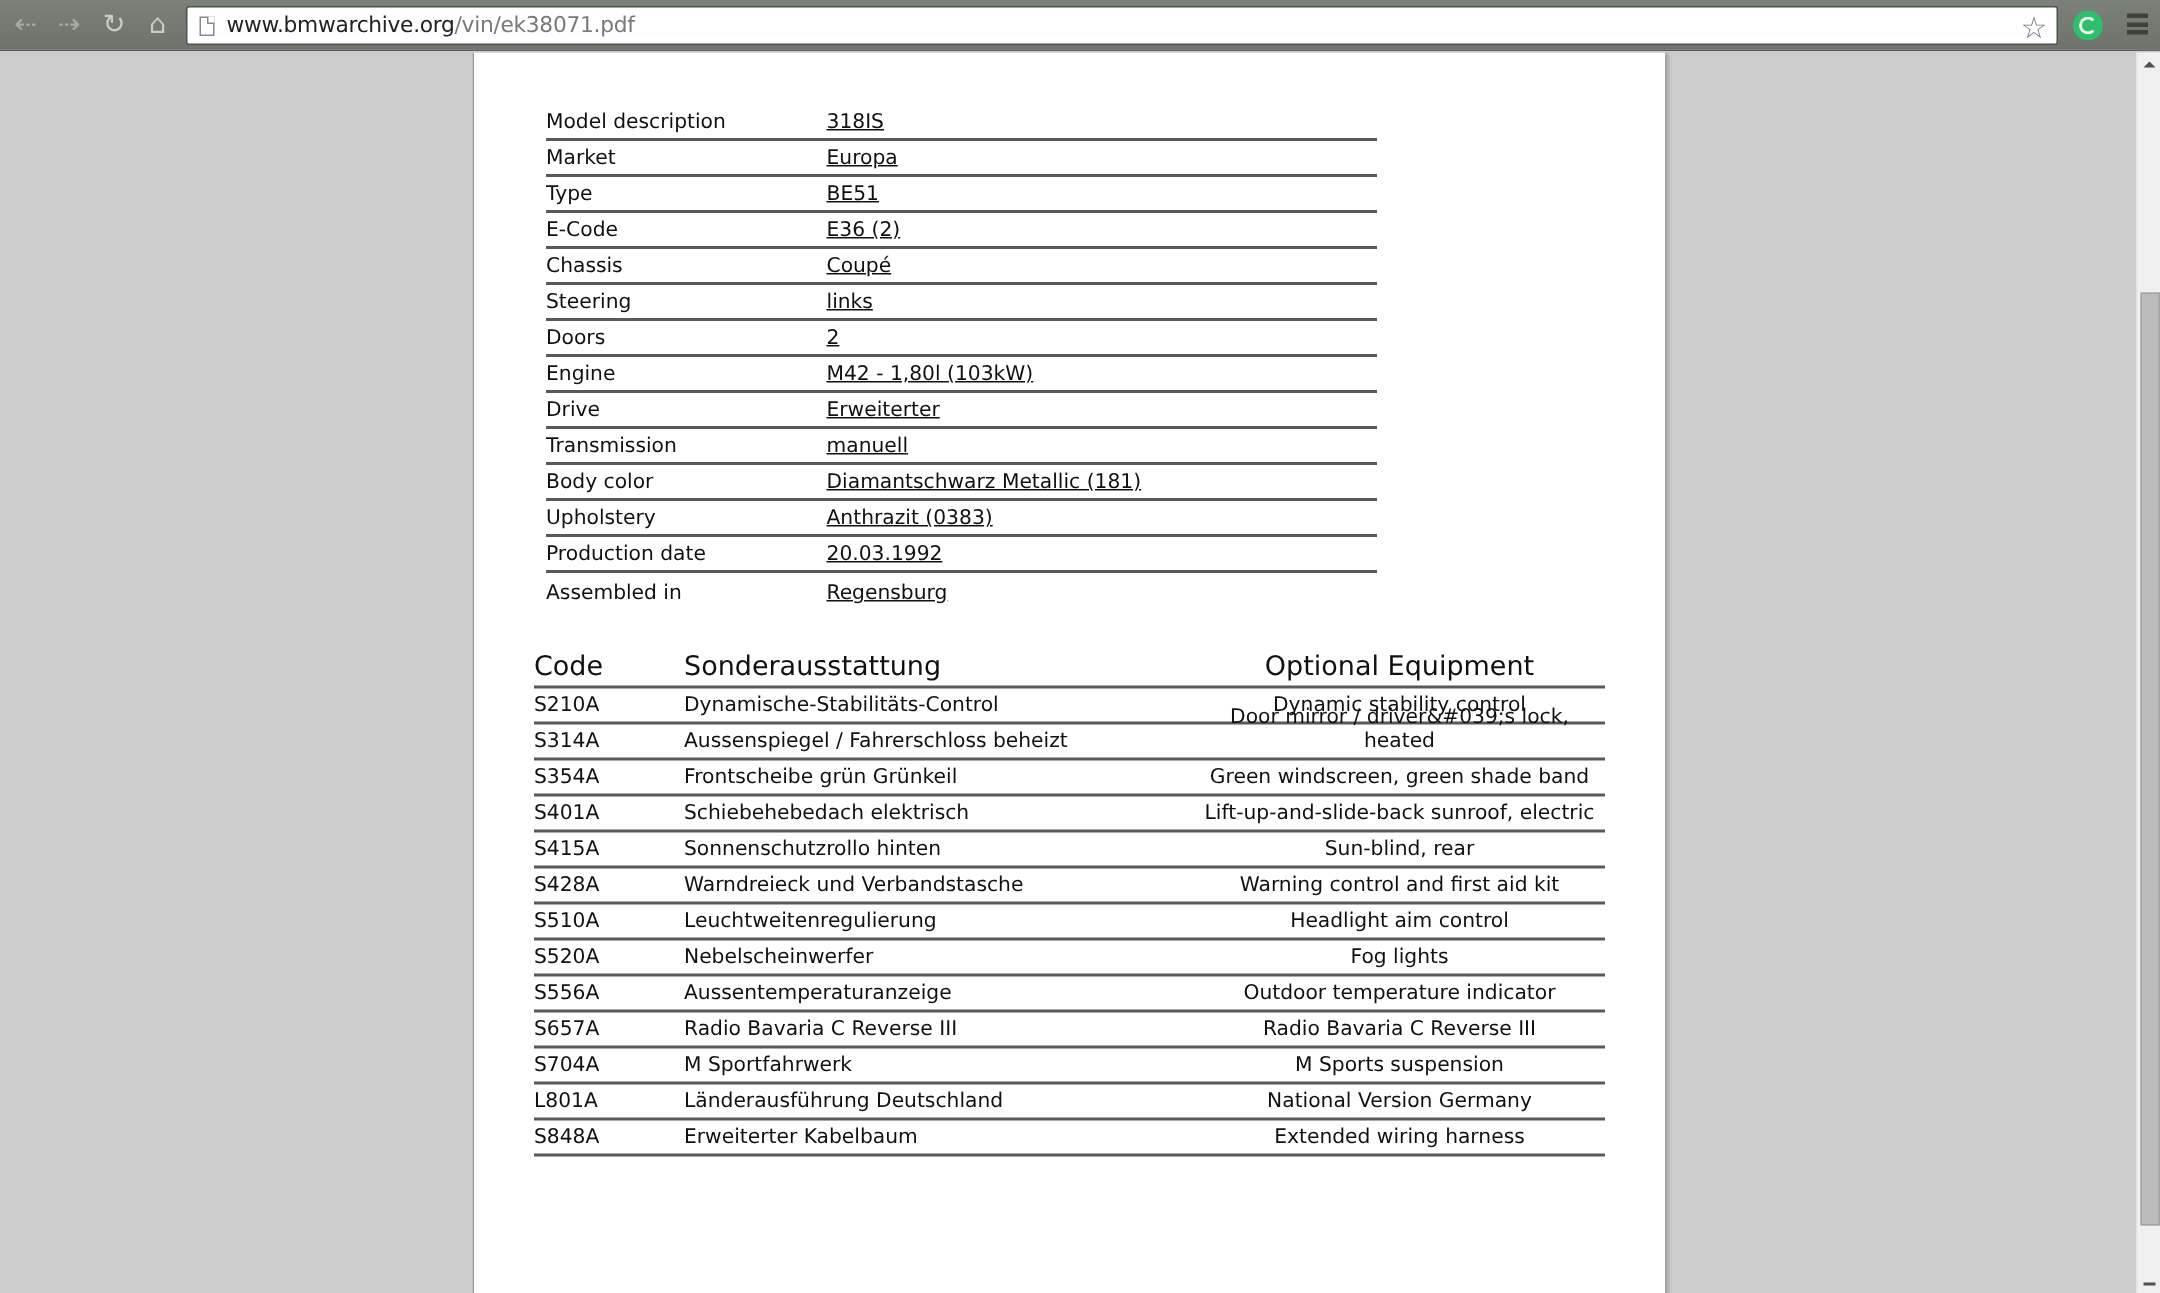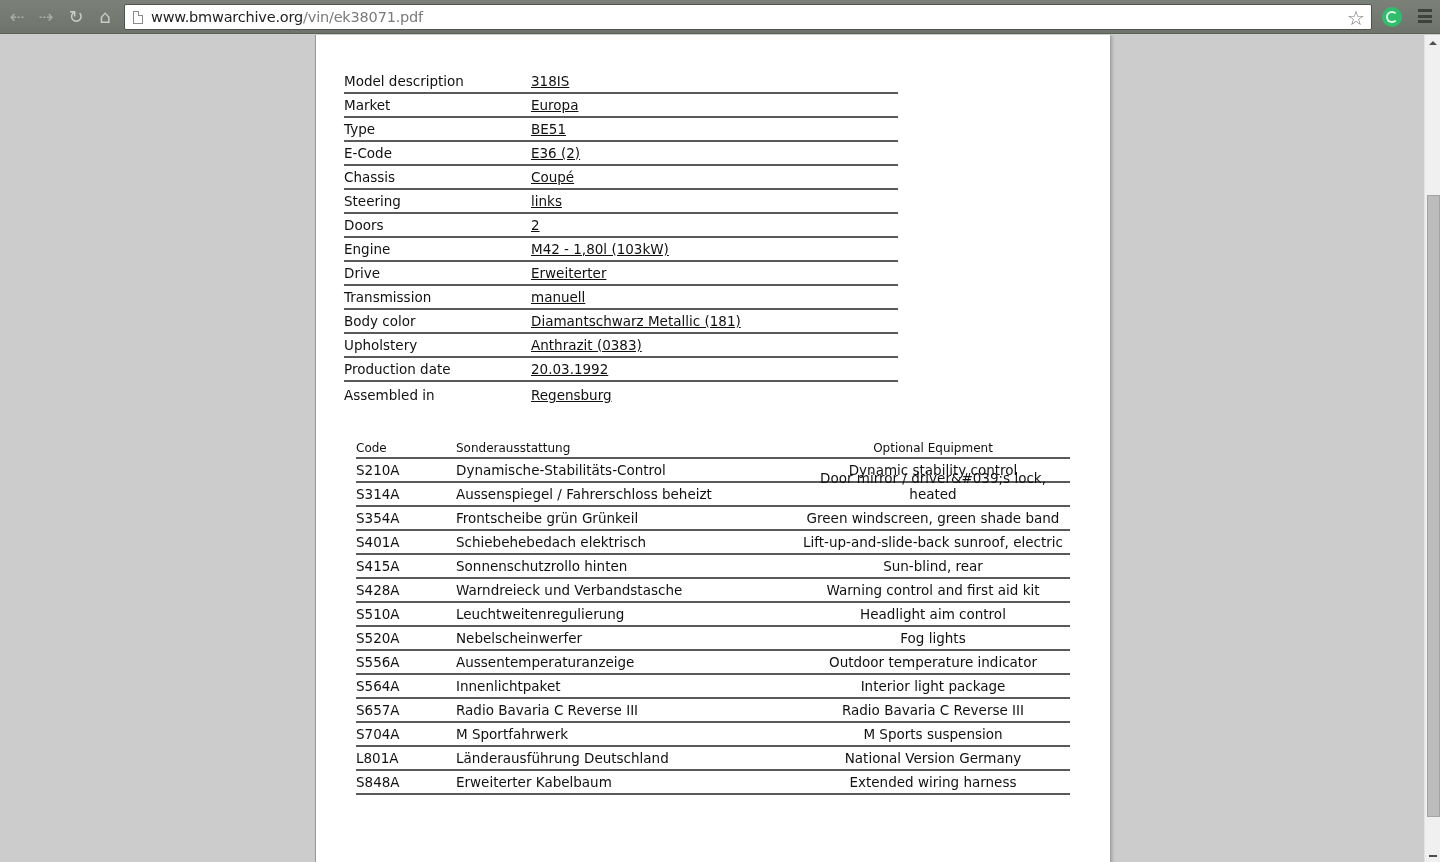--- a/index.html
+++ b/index.html
@@ -14,28 +14,28 @@
     .url .path { color: #7a7a7a; }
     .star { position: absolute; right: 6px; top: 1px; font-size: 20px; color: #777; cursor: pointer; }
     .ext { position: absolute; left: 1382px; top: 7px; width: 20px; height: 20px; border-radius: 50%; background: #2fbf6c; display: flex; align-items: center; justify-content: center; }
     .ext::after { content: ""; width: 8px; height: 8px; border: 2px solid #e9f7ef; border-radius: 50%; border-right-color: transparent; }
     .menu { position: absolute; left: 1418px; top: 9px; width: 14px; height: 14px; display: flex; flex-direction: column; justify-content: space-between; cursor: pointer; }
     .menu span { display: block; height: 3px; background: #3e423c; }
 
     .viewport { position: absolute; left: 0; top: 35px; width: 1424px; height: 827px; background: #cccccc; overflow: hidden; }
     .pdfpage { position: absolute; left: 315px; top: 0; width: 795px; height: 900px; background: #fff; border-left: 1px solid #9a9a9a; box-shadow: 2px 0 3px #9c9c9c; }
 
-    .info { position: absolute; left: 28px; top: 35px; width: 554px; }
+    .info { position: absolute; left: 48px; top: 35px; width: 554px; }
     .info-row { height: 24px; border-bottom: 2px solid #5a5a5a; display: flex; align-items: flex-end; padding-bottom: 3px; font-size: 13.5px; color: #111; }
     .info-row:last-child { border-bottom: none; }
     .info-row .lbl { width: 187px; }
     .info-row .val { flex: 1; text-decoration: underline; }
 
     .equip { position: absolute; left: 40px; top: 398px; width: 714px; }
-    .equip-head { height: 26px; border-bottom: 2px solid #5a5a5a; display: flex; align-items: flex-end; padding-bottom: 2px; font-size: 12px; color: #111; }
+    .equip-head { height: 26px; border-bottom: 2px solid #5a5a5a; display: flex; align-items: flex-end; padding-bottom: 2px; font-size: 18px; color: #111; }
     .equip-row { height: 24px; border-bottom: 2px solid #5a5a5a; display: flex; align-items: flex-end; padding-bottom: 3px; font-size: 13.5px; color: #111; }
     .c-code { width: 60px; }
     .c-de { width: 340px; margin-left: 40px; }
     .c-en { flex: 1; text-align: center; }
 
     .scrollbar { position: absolute; left: 1424px; top: 35px; width: 16px; height: 827px; background: #f0f0f0; border-left: 1px solid #e2e2e2; }
     .sb-up { position: absolute; left: 4px; top: 6px; width: 0; height: 0; border-left: 4px solid transparent; border-right: 4px solid transparent; border-bottom: 4px solid #505050; }
     .sb-thumb { position: absolute; left: 2px; top: 160px; width: 13px; height: 622px; background: #bcbcbc; border: 1px solid #a3a3a3; }
     .sb-down { position: absolute; left: 4px; top: 820px; width: 8px; height: 2px; background: #505050; }
   </style>
@@ -175,25 +175,20 @@
             <span class="c-code">S520A</span>
             <span class="c-de">Nebelscheinwerfer</span>
             <span class="c-en">Fog lights</span>
           </div>
           <div class="equip-row">
             <span class="c-code">S556A</span>
             <span class="c-de">Aussentemperaturanzeige</span>
             <span class="c-en">Outdoor temperature indicator</span>
           </div>
           <div class="equip-row">
-            <span class="c-code">S564A</span>
-            <span class="c-de">Innenlichtpaket</span>
-            <span class="c-en">Interior light package</span>
-          </div>
-          <div class="equip-row">
             <span class="c-code">S657A</span>
             <span class="c-de">Radio Bavaria C Reverse III</span>
             <span class="c-en">Radio Bavaria C Reverse III</span>
           </div>
           <div class="equip-row">
             <span class="c-code">S704A</span>
             <span class="c-de">M Sportfahrwerk</span>
             <span class="c-en">M Sports suspension</span>
           </div>
           <div class="equip-row">

